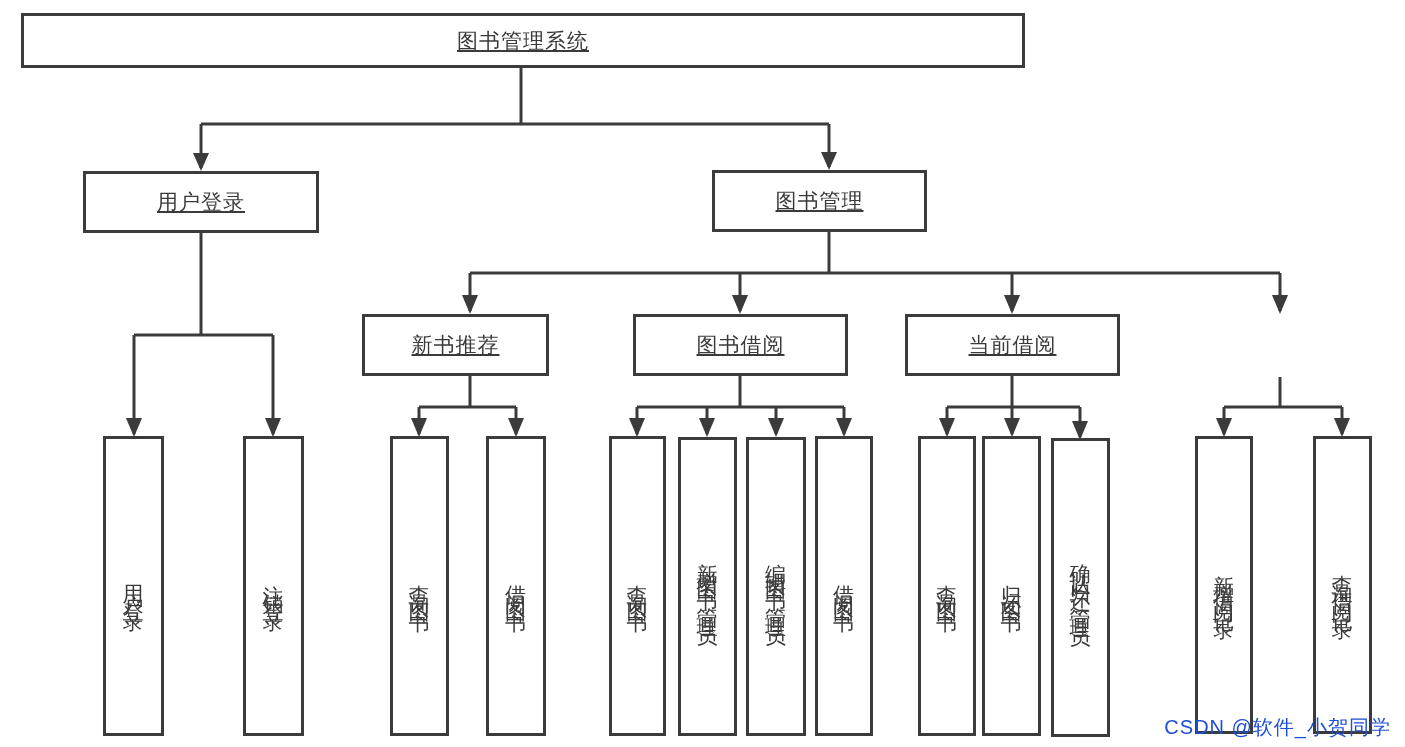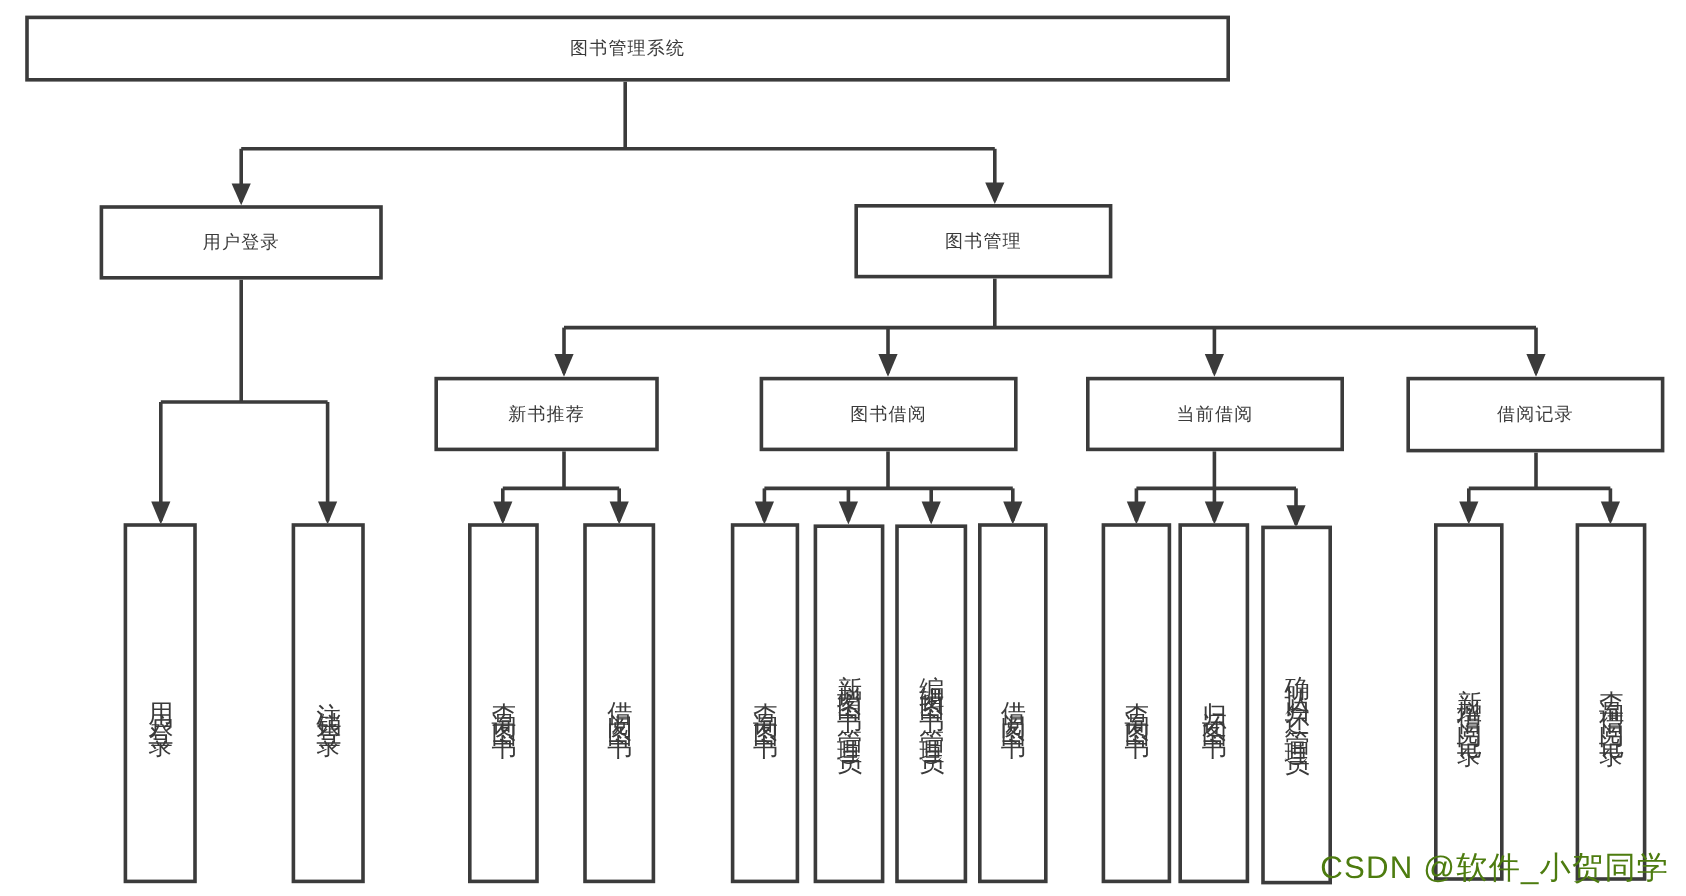--- a/index.html
+++ b/index.html
@@ -14,38 +14,39 @@
   svg.connectors{position:absolute;left:0;top:0;z-index:1;}
   .node{
     position:absolute;
     box-sizing:border-box;
     border:3px solid #3b3b3b;
     background:#ffffff;
     display:flex;align-items:center;justify-content:center;
     z-index:2;
   }
   .hlabel{
-    font-size:15px;
+    font-size:21px;
     letter-spacing:1px;
     white-space:nowrap;
+    text-decoration:underline;
   }
   .vlabel{
     writing-mode:vertical-rl;
     text-orientation:mixed;
     font-size:21px;
     letter-spacing:9px;
     line-height:1;
     white-space:nowrap;
   }
   .watermark{
     position:absolute;
     right:14px;bottom:6px;
-    font-size:26px;
+    font-size:20px;
     letter-spacing:1px;
-    color:#4d7c0f;
+    color:#1d4ed8;
     z-index:3;
     white-space:nowrap;
   }
 </style>
 </head>
 <body>
 
 <div class="canvas">
 
   <svg class="connectors" width="1405" height="747" viewBox="0 0 1405 747" fill="none" stroke="#3b3b3b" stroke-width="3">
@@ -137,23 +138,20 @@
 
   <div class="node" style="left:362px;top:314px;width:187px;height:62px">
     <span class="hlabel">新书推荐</span>
   </div>
   <div class="node" style="left:633px;top:314px;width:215px;height:62px">
     <span class="hlabel">图书借阅</span>
   </div>
   <div class="node" style="left:905px;top:314px;width:215px;height:62px">
     <span class="hlabel">当前借阅</span>
   </div>
-  <div class="node" style="left:1172px;top:314px;width:215px;height:63px">
-    <span class="hlabel">借阅记录</span>
-  </div>
 
   <div class="node" style="left:103px;top:436px;width:61px;height:300px">
     <span class="vlabel">用户登录</span>
   </div>
   <div class="node" style="left:243px;top:436px;width:61px;height:300px">
     <span class="vlabel">注销登录</span>
   </div>
 
   <div class="node" style="left:390px;top:436px;width:59px;height:300px">
     <span class="vlabel">查询图书</span>

